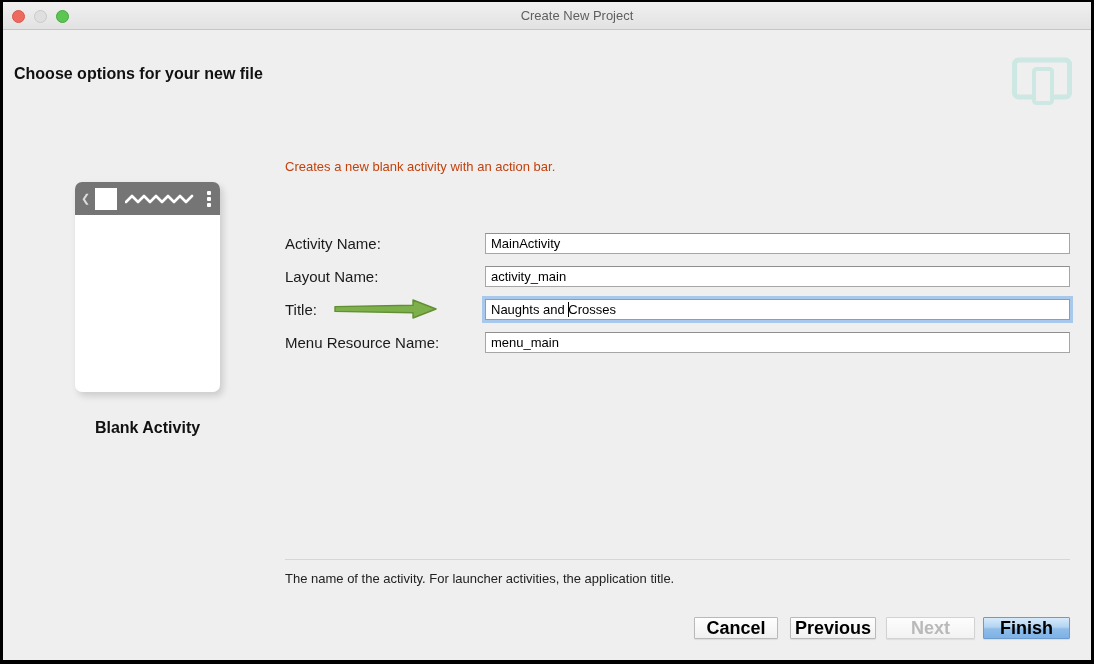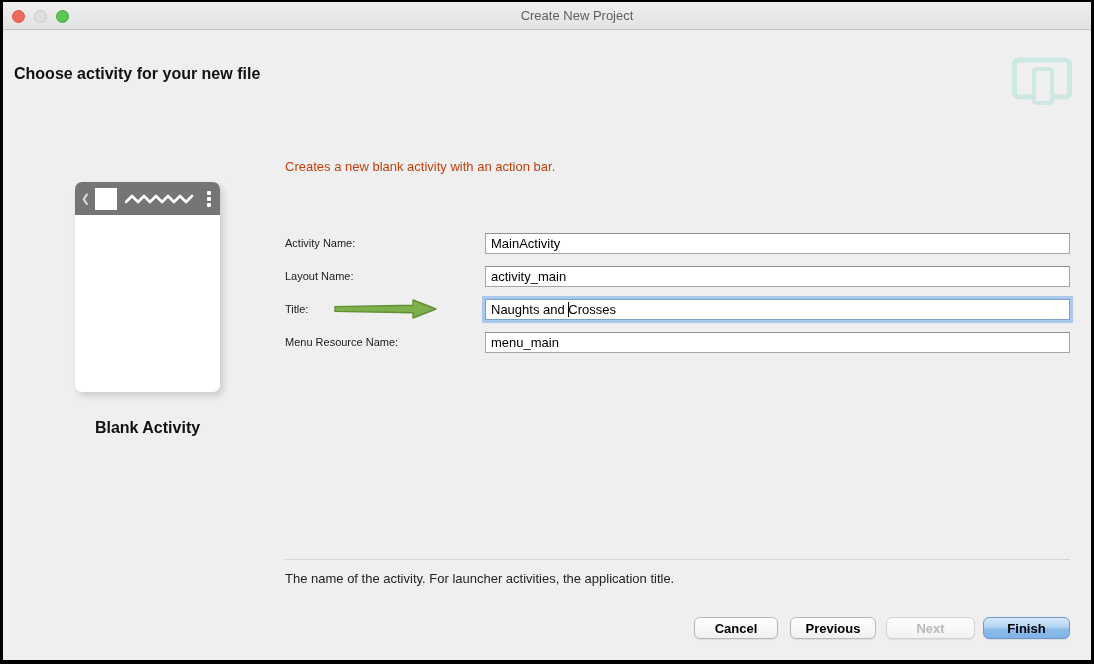--- a/index.html
+++ b/index.html
@@ -62,21 +62,21 @@
   }
   
   .description {
     position: absolute; left: 285px; top: 159px;
     font-size: 13px; color: #c2410c;
   }
   .form-row { position: absolute; left: 285px; width: 785px; height: 21px; }
   .row-1 { top: 233px; } .row-2 { top: 266px; } .row-3 { top: 299px; } .row-4 { top: 332px; }
   .field-label {
     position: absolute; left: 0; top: 0; height: 21px; line-height: 21px;
-    font-size: 11px; color: #1a1a1a;
+    font-size: 15px; color: #1a1a1a;
   }
   .field-box { position: absolute; left: 152px; top: 0; width: 633px; height: 21px; padding-left: 48px; }
   .text-input {
     width: 100%; height: 21px;
     border: 1px solid #a6a6a6; border-top-color: #8f8f8f;
     background: #fff; padding: 0 5px;
     font-family: "Liberation Sans", sans-serif;
     font-size: 13px; color: #000; outline: none;
   }
   .text-input.focused {
@@ -92,22 +92,22 @@
     position: absolute; left: 285px; top: 559px; width: 785px; height: 1px;
     background: #d6d6d6;
   }
   .help-text {
     position: absolute; left: 285px; top: 571px;
     font-size: 13px; color: #222;
   }
   
   .btn {
     position: absolute; top: 617px; height: 22px;
-    border-radius: 6px; font-family: "Liberation Sans", sans-serif;
-    font-size: 13px; font-weight: bold; color: #000;
+    border-radius: 1px; font-family: "Liberation Sans", sans-serif;
+    font-size: 18px; font-weight: bold; color: #000;
     background: linear-gradient(#ffffff, #f0f0f0);
     border: 1px solid #b9b9b9;
     box-shadow: 0 1px 1px rgba(0,0,0,0.08);
     cursor: pointer;
   }
   .btn-cancel   { left: 694px; width: 84px; }
   .btn-previous { left: 790px; width: 86px; }
   .btn-next     { left: 886px; width: 89px; color: #b9b9b9; border-color: #d2d2d2; background: linear-gradient(#fdfdfd, #f2f2f2); cursor: default; }
   .btn-finish   {
     left: 983px; width: 87px;
@@ -120,21 +120,21 @@
 
 <div class="titlebar">
   <div class="traffic">
     <span class="light close"></span>
     <span class="light min"></span>
     <span class="light zoom"></span>
   </div>
   <div class="win-title">Create New Project</div>
 </div>
 
-<div class="page-heading">Choose activity for your new file</div>
+<div class="page-heading">Choose options for your new file</div>
 
 <div class="device-icon">
   <svg width="62" height="50" viewBox="0 0 62 50">
     <rect x="3.5" y="4" width="55" height="37" rx="4" fill="none" stroke="#cde7e3" stroke-width="5"></rect>
     <rect x="23" y="13" width="18" height="34" rx="2.5" fill="#efefef" stroke="#cde7e3" stroke-width="4"></rect>
   </svg>
 </div>
 
 <div class="preview-card">
   <div class="preview-header">

